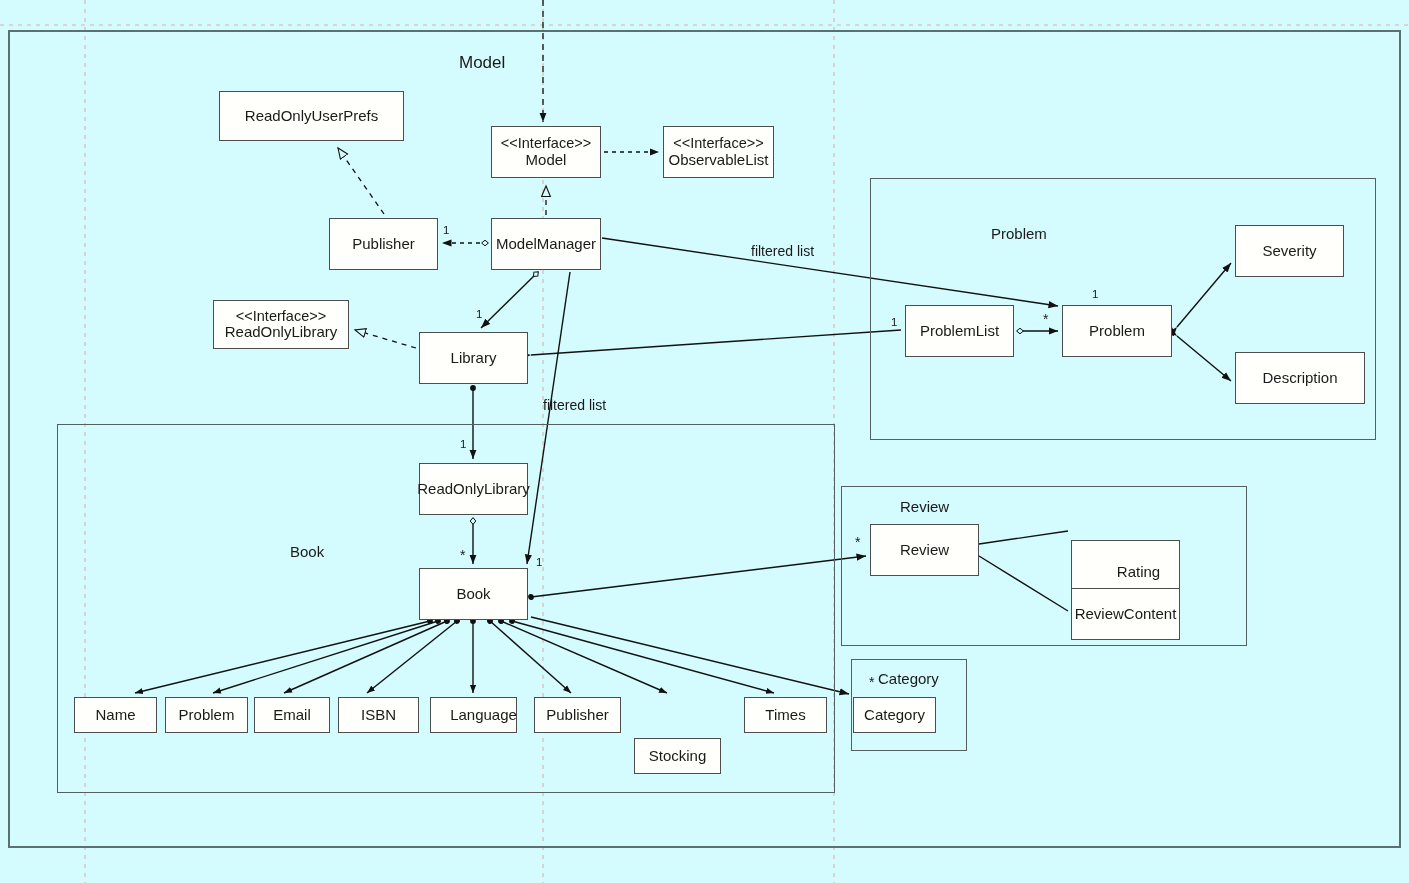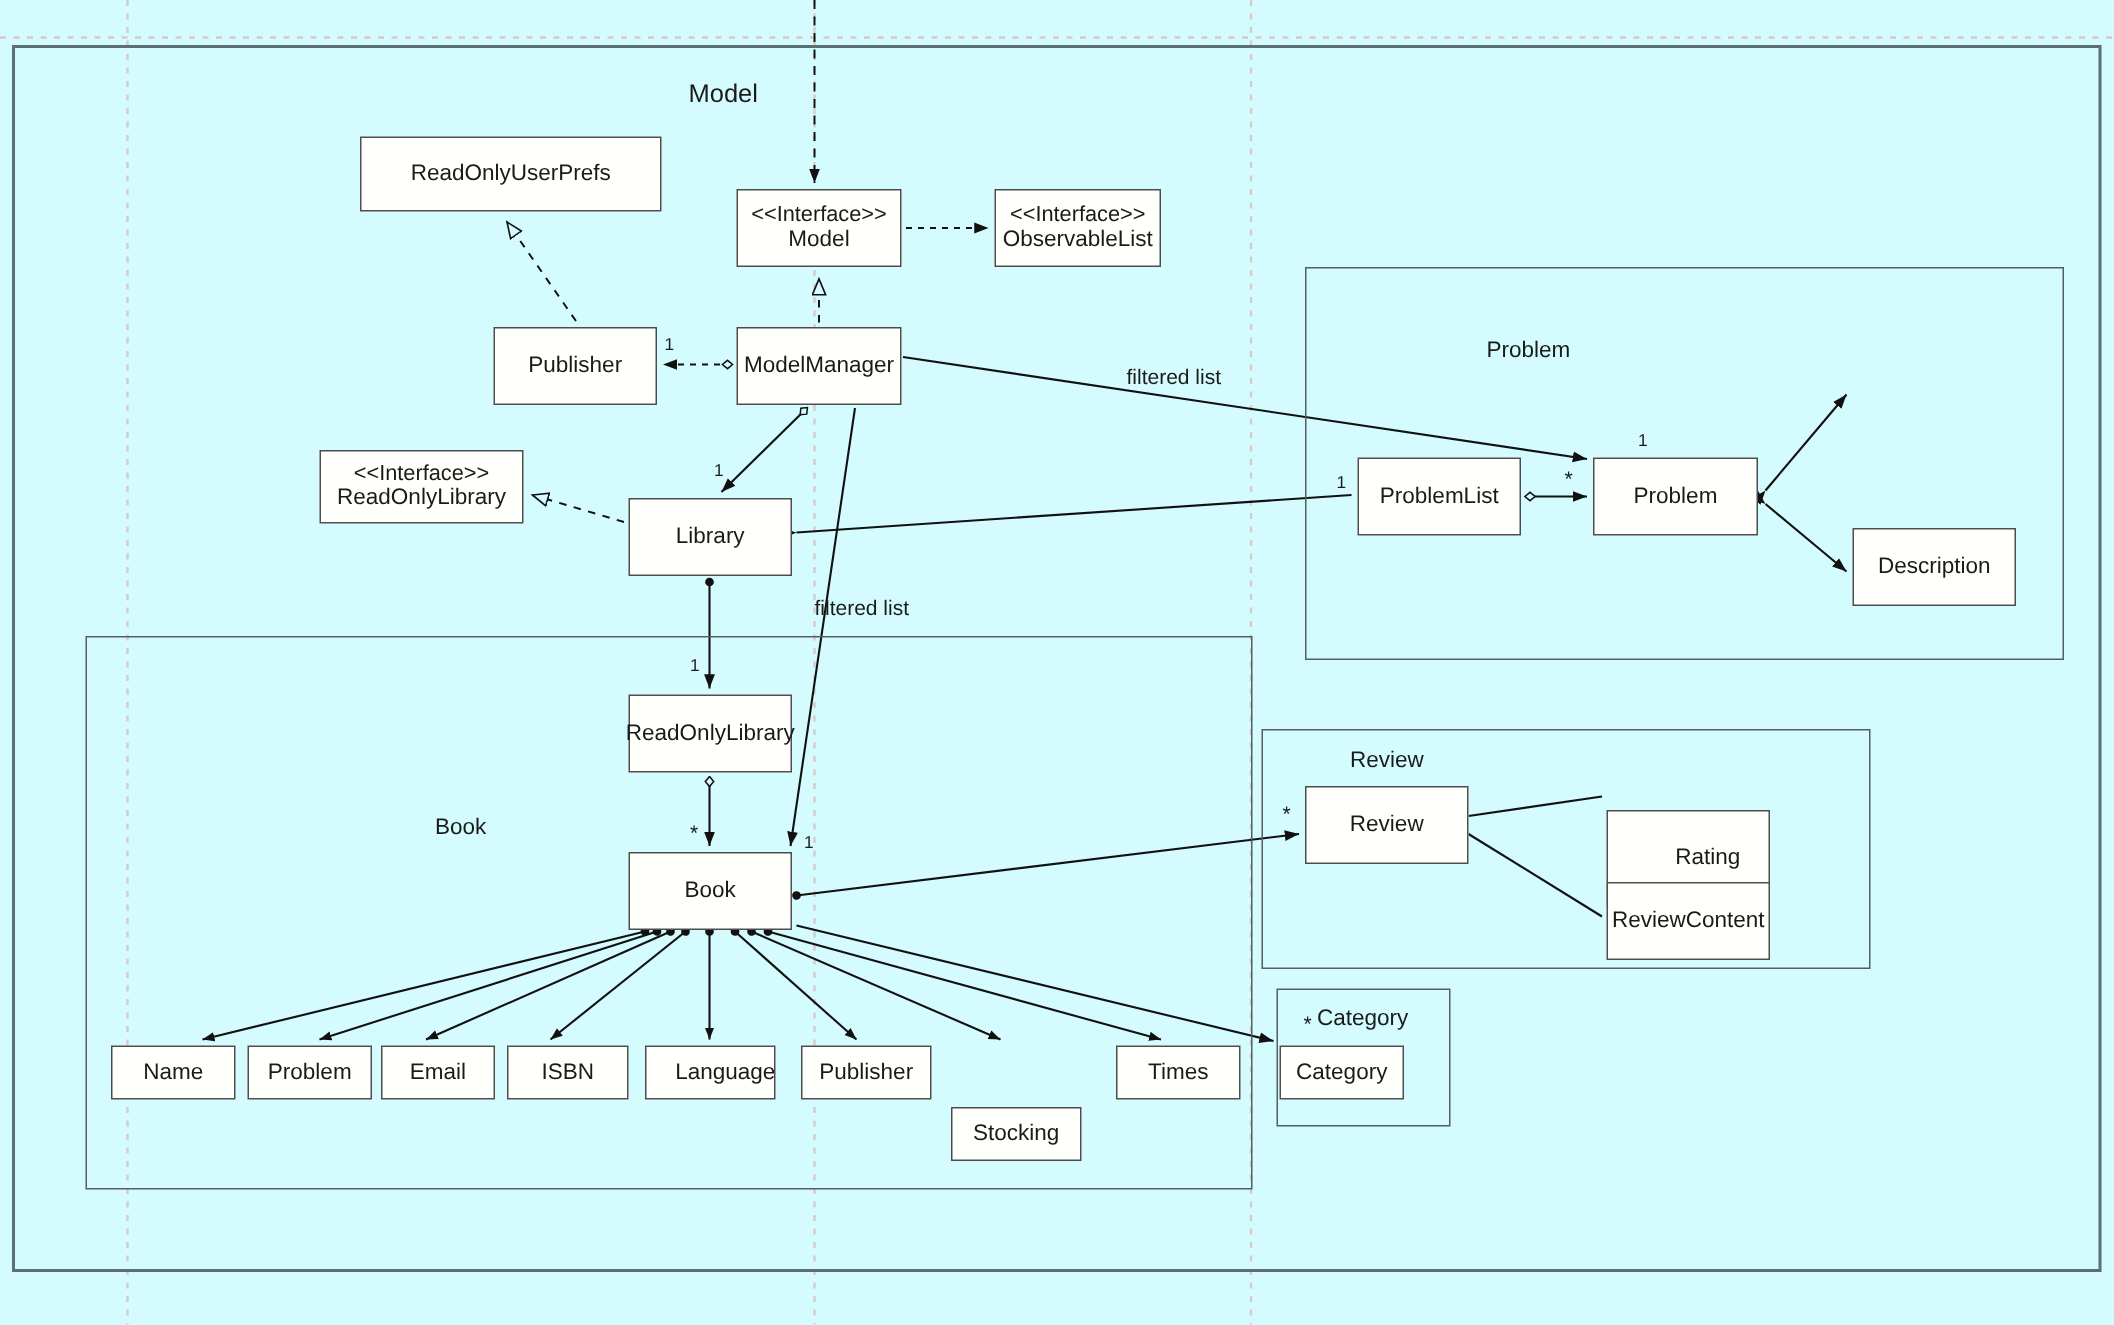--- a/index.html
+++ b/index.html
@@ -176,21 +176,21 @@
   <div class="pkg" style="left:57px; top:424px; width:778px; height:369px;"></div>
   <div class="pkg" style="left:841px; top:486px; width:406px; height:160px;"></div>
   <div class="pkg" style="left:851px; top:659px; width:116px; height:92px;"></div>
 
   <div class="pkg-label" style="left:459px; top:53px; font-size:17px;">Model</div>
   <div class="pkg-label" style="left:991px; top:225px;">Problem</div>
   <div class="pkg-label" style="left:290px; top:543px;">Book</div>
   <div class="pkg-label" style="left:900px; top:498px;">Review</div>
   <div class="pkg-label" style="left:878px; top:670px;">Category</div>
 
-  <div class="node" style="left:240px; top:91px; width:201px; height:50px;">
+  <div class="node" style="left:219px; top:91px; width:185px; height:50px;">
     <span>ReadOnlyUserPrefs</span>
   </div>
 
   <div class="node" style="left:491px; top:126px; width:110px; height:52px;">
     <span class="iface">&lt;&lt;Interface&gt;&gt;</span>
     <span>Model</span>
   </div>
 
   <div class="node" style="left:663px; top:126px; width:111px; height:52px;">
     <span class="iface">&lt;&lt;Interface&gt;&gt;</span>
@@ -215,22 +215,25 @@
   </div>
 
   <div class="node" style="left:905px; top:305px; width:109px; height:52px;">
     <span>ProblemList</span>
   </div>
 
   <div class="node" style="left:1062px; top:305px; width:110px; height:52px;">
     <span>Problem</span>
   </div>
 
-
-  <div class="node" style="left:1235px; top:352px; width:109px; height:52px;">
+  <div class="node" style="left:1235px; top:225px; width:109px; height:52px;">
+    <span>Severity</span>
+  </div>
+
+  <div class="node" style="left:1235px; top:352px; width:130px; height:52px;">
     <span>Description</span>
   </div>
 
   <div class="node" style="left:419px; top:463px; width:109px; height:52px;">
     <span>ReadOnlyLibrary</span>
   </div>
 
   <div class="node" style="left:419px; top:568px; width:109px; height:52px;">
     <span>Book</span>
   </div>

